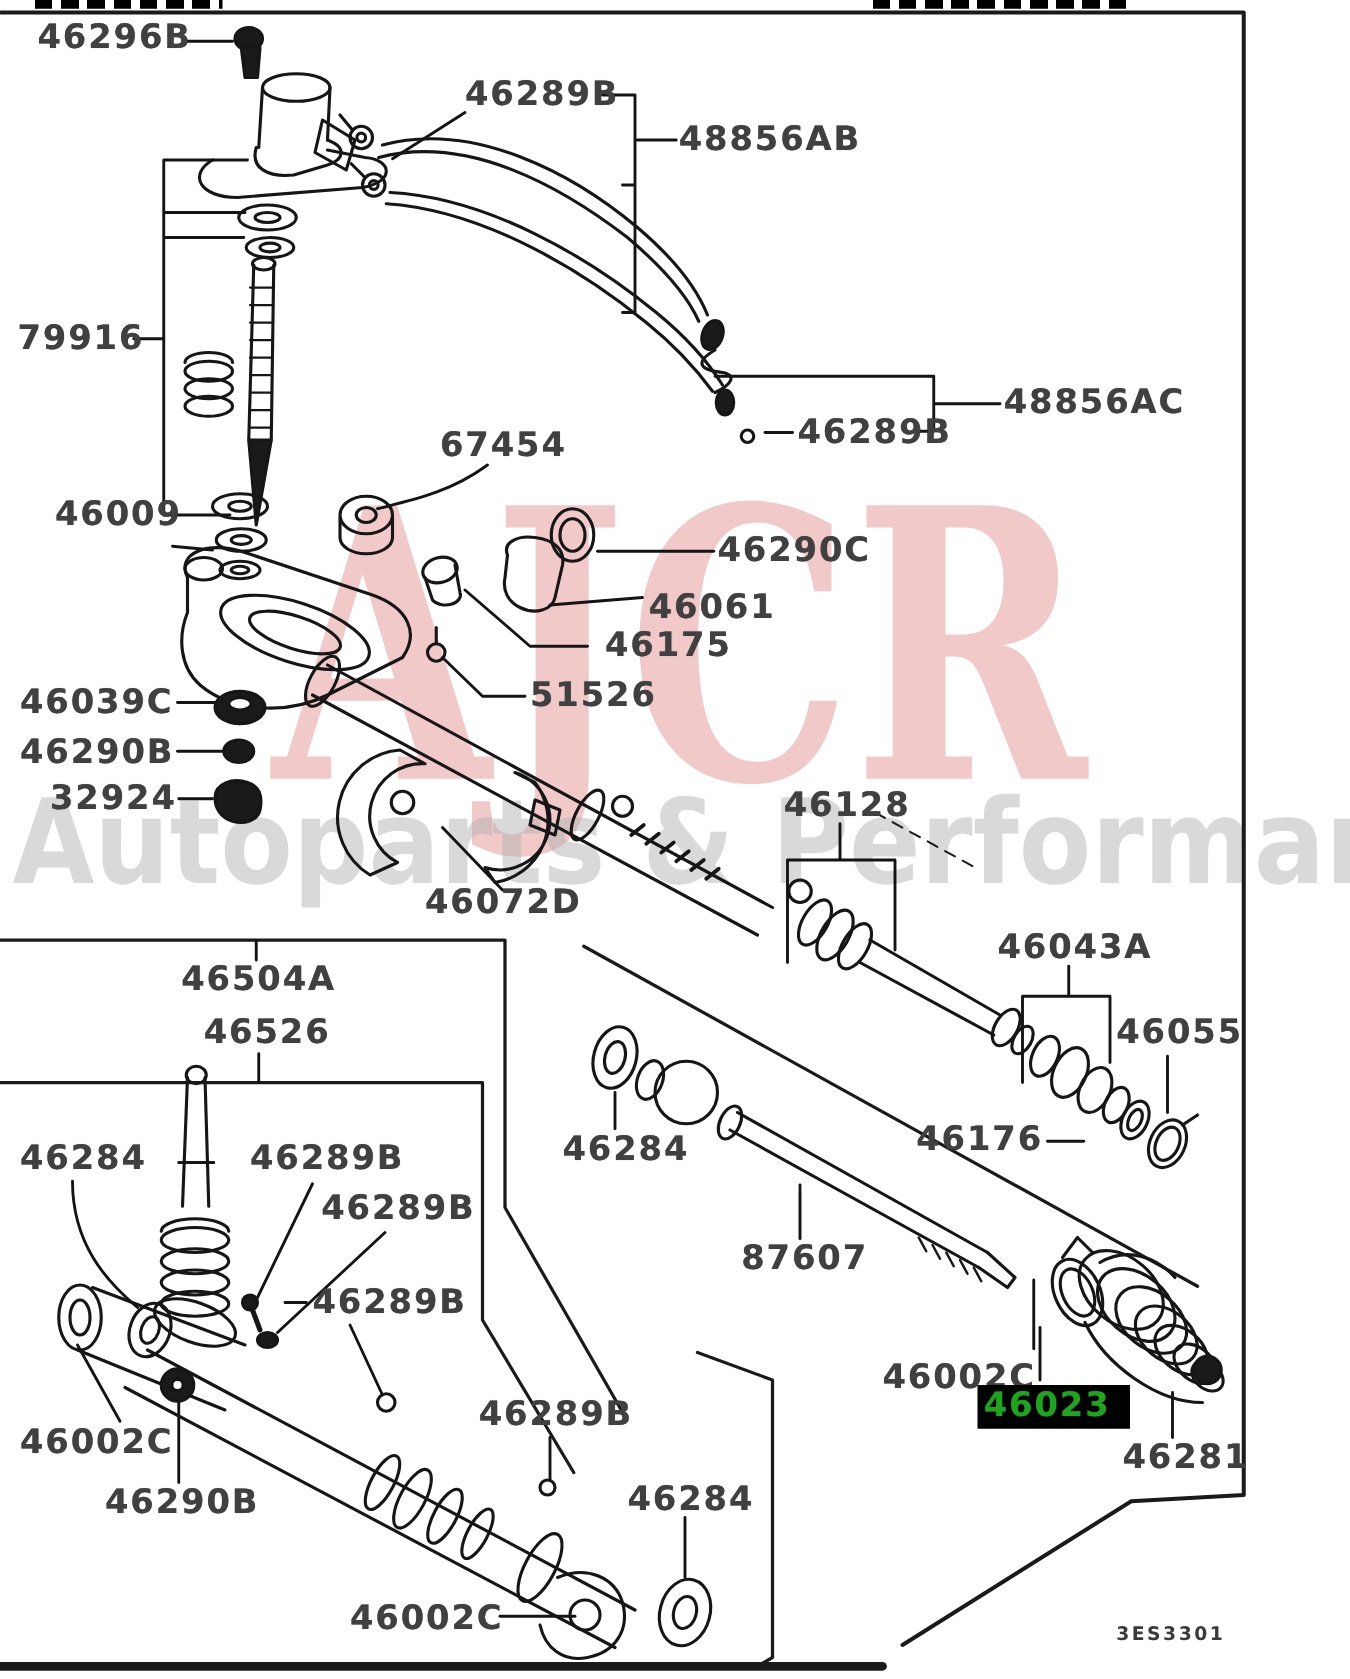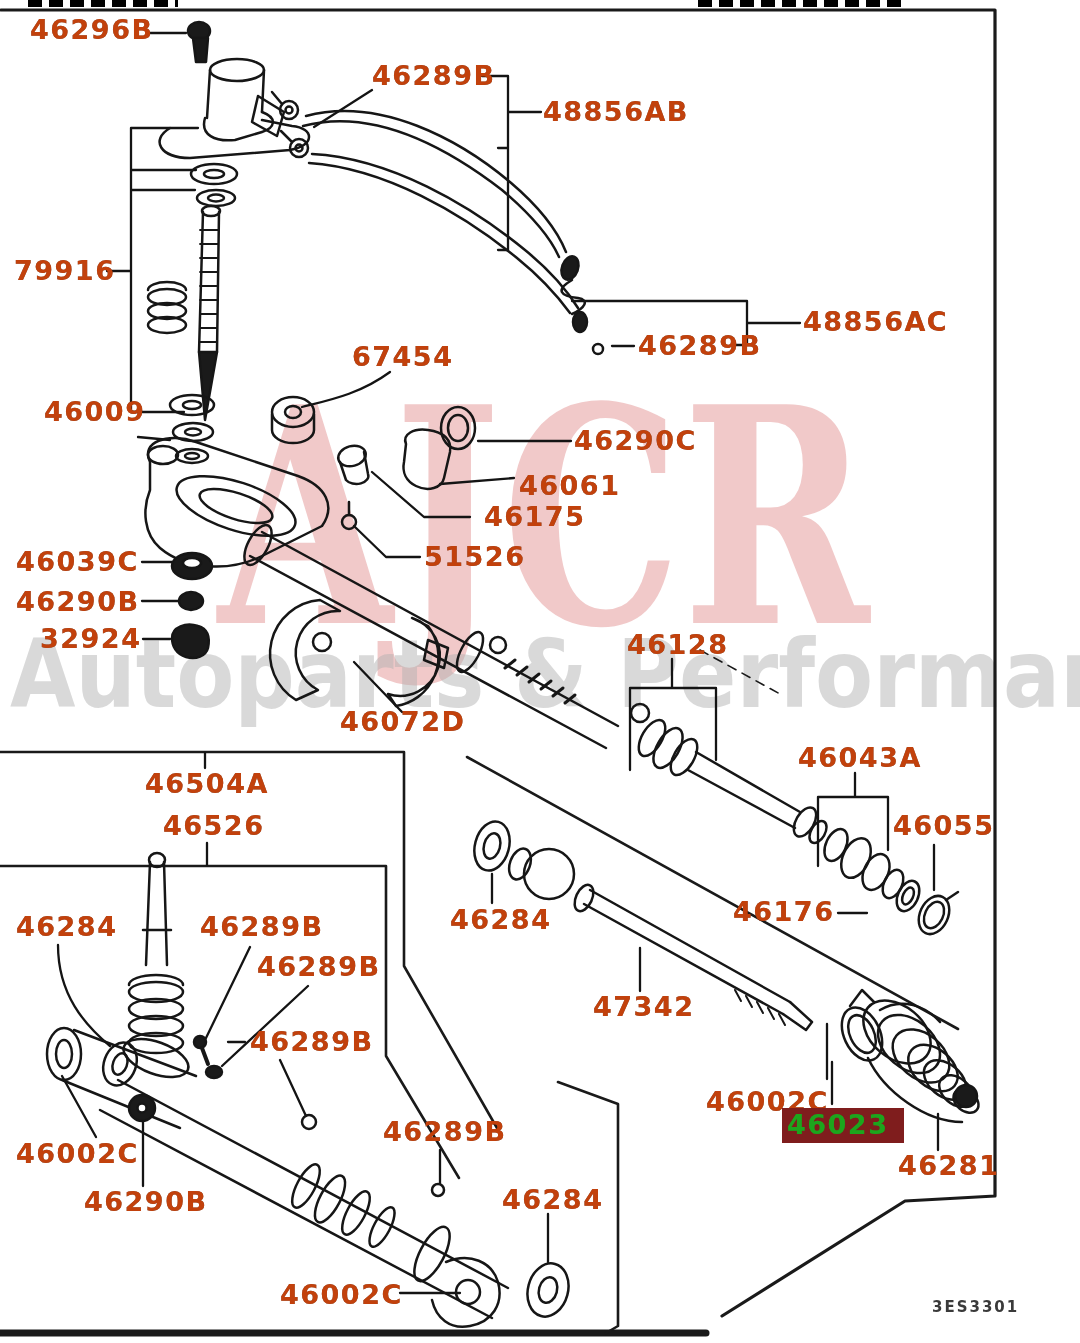--- a/index.html
+++ b/index.html
@@ -6,26 +6,26 @@
   #canvas{position:relative;width:1080px;height:1343px;background:#ffffff;overflow:hidden;
           font-family:"DejaVu Sans","Liberation Sans",sans-serif;}
   .wm-brand{position:absolute;left:218px;top:368px;font-family:"DejaVu Serif","Liberation Serif",serif;
             font-weight:bold;font-size:300px;line-height:1;color:rgba(228,148,148,0.50);
             letter-spacing:2px;transform:scaleX(.75);transform-origin:left top;white-space:nowrap;z-index:1;}
   .wm-tag{position:absolute;left:10px;top:628px;font-weight:bold;font-size:94px;line-height:1;
           color:rgba(176,176,176,0.48);white-space:nowrap;transform:scaleX(.90);
           transform-origin:left top;z-index:1;}
   svg.art{position:absolute;left:0;top:0;z-index:2;}
   .lbl{position:absolute;z-index:3;font-weight:bold;font-size:27px;line-height:1.05;
-       color:#c2410c;letter-spacing:1.5px;white-space:nowrap;
+       color:#404040;letter-spacing:1.5px;white-space:nowrap;
        text-shadow:0 0 0.6px rgba(0,0,0,0.55);filter:blur(0.25px);}
-  .lbl.hl{background:#7f1d1d;color:#1da51d;padding:3px 16px 4px 5px;
+  .lbl.hl{background:#000000;color:#1da51d;padding:3px 16px 4px 5px;
           text-shadow:0 0 0.6px rgba(29,165,29,0.6);}
   .code{position:absolute;z-index:3;font-weight:bold;font-size:15px;letter-spacing:2px;
-        color:#3a3a3a;filter:blur(0.5px);margin-left:39px;}
+        color:#3a3a3a;filter:blur(0.5px);}
   .frag{position:absolute;z-index:3;height:7px;top:0;background:
         repeating-linear-gradient(90deg,#000 0 14px,transparent 14px 21px);}
 </style>
 </head>
 <body>
 
 <div id="canvas">
 
   <div class="wm-brand">AJCR</div>
   <div class="wm-tag">Autoparts &amp; Performance</div>
@@ -269,21 +269,21 @@
   <div class="lbl" style="left:798px;top:744px">46043A</div>
   <div class="lbl" style="left:893px;top:812px">46055</div>
   <div class="lbl" style="left:145px;top:770px">46504A</div>
   <div class="lbl" style="left:163px;top:812px">46526</div>
   <div class="lbl" style="left:16px;top:913px">46284</div>
   <div class="lbl" style="left:200px;top:913px">46289B</div>
   <div class="lbl" style="left:257px;top:953px">46289B</div>
   <div class="lbl" style="left:250px;top:1028px">46289B</div>
   <div class="lbl" style="left:733px;top:898px">46176</div>
   <div class="lbl" style="left:450px;top:906px">46284</div>
-  <div class="lbl" style="left:593px;top:993px">47342</div>
+  <div class="lbl" style="left:593px;top:993px">87607</div>
   <div class="lbl" style="left:16px;top:1140px">46002C</div>
   <div class="lbl" style="left:84px;top:1188px">46290B</div>
   <div class="lbl" style="left:383px;top:1118px">46289B</div>
   <div class="lbl" style="left:502px;top:1186px">46284</div>
   <div class="lbl" style="left:280px;top:1281px">46002C</div>
   <div class="lbl" style="left:706px;top:1088px">46002C</div>
   <div class="lbl hl" style="left:782px;top:1108px">46023</div>
   <div class="lbl" style="left:898px;top:1152px">46281</div>
 
   <div class="code" style="left:893px;top:1298px">3ES3301</div>

